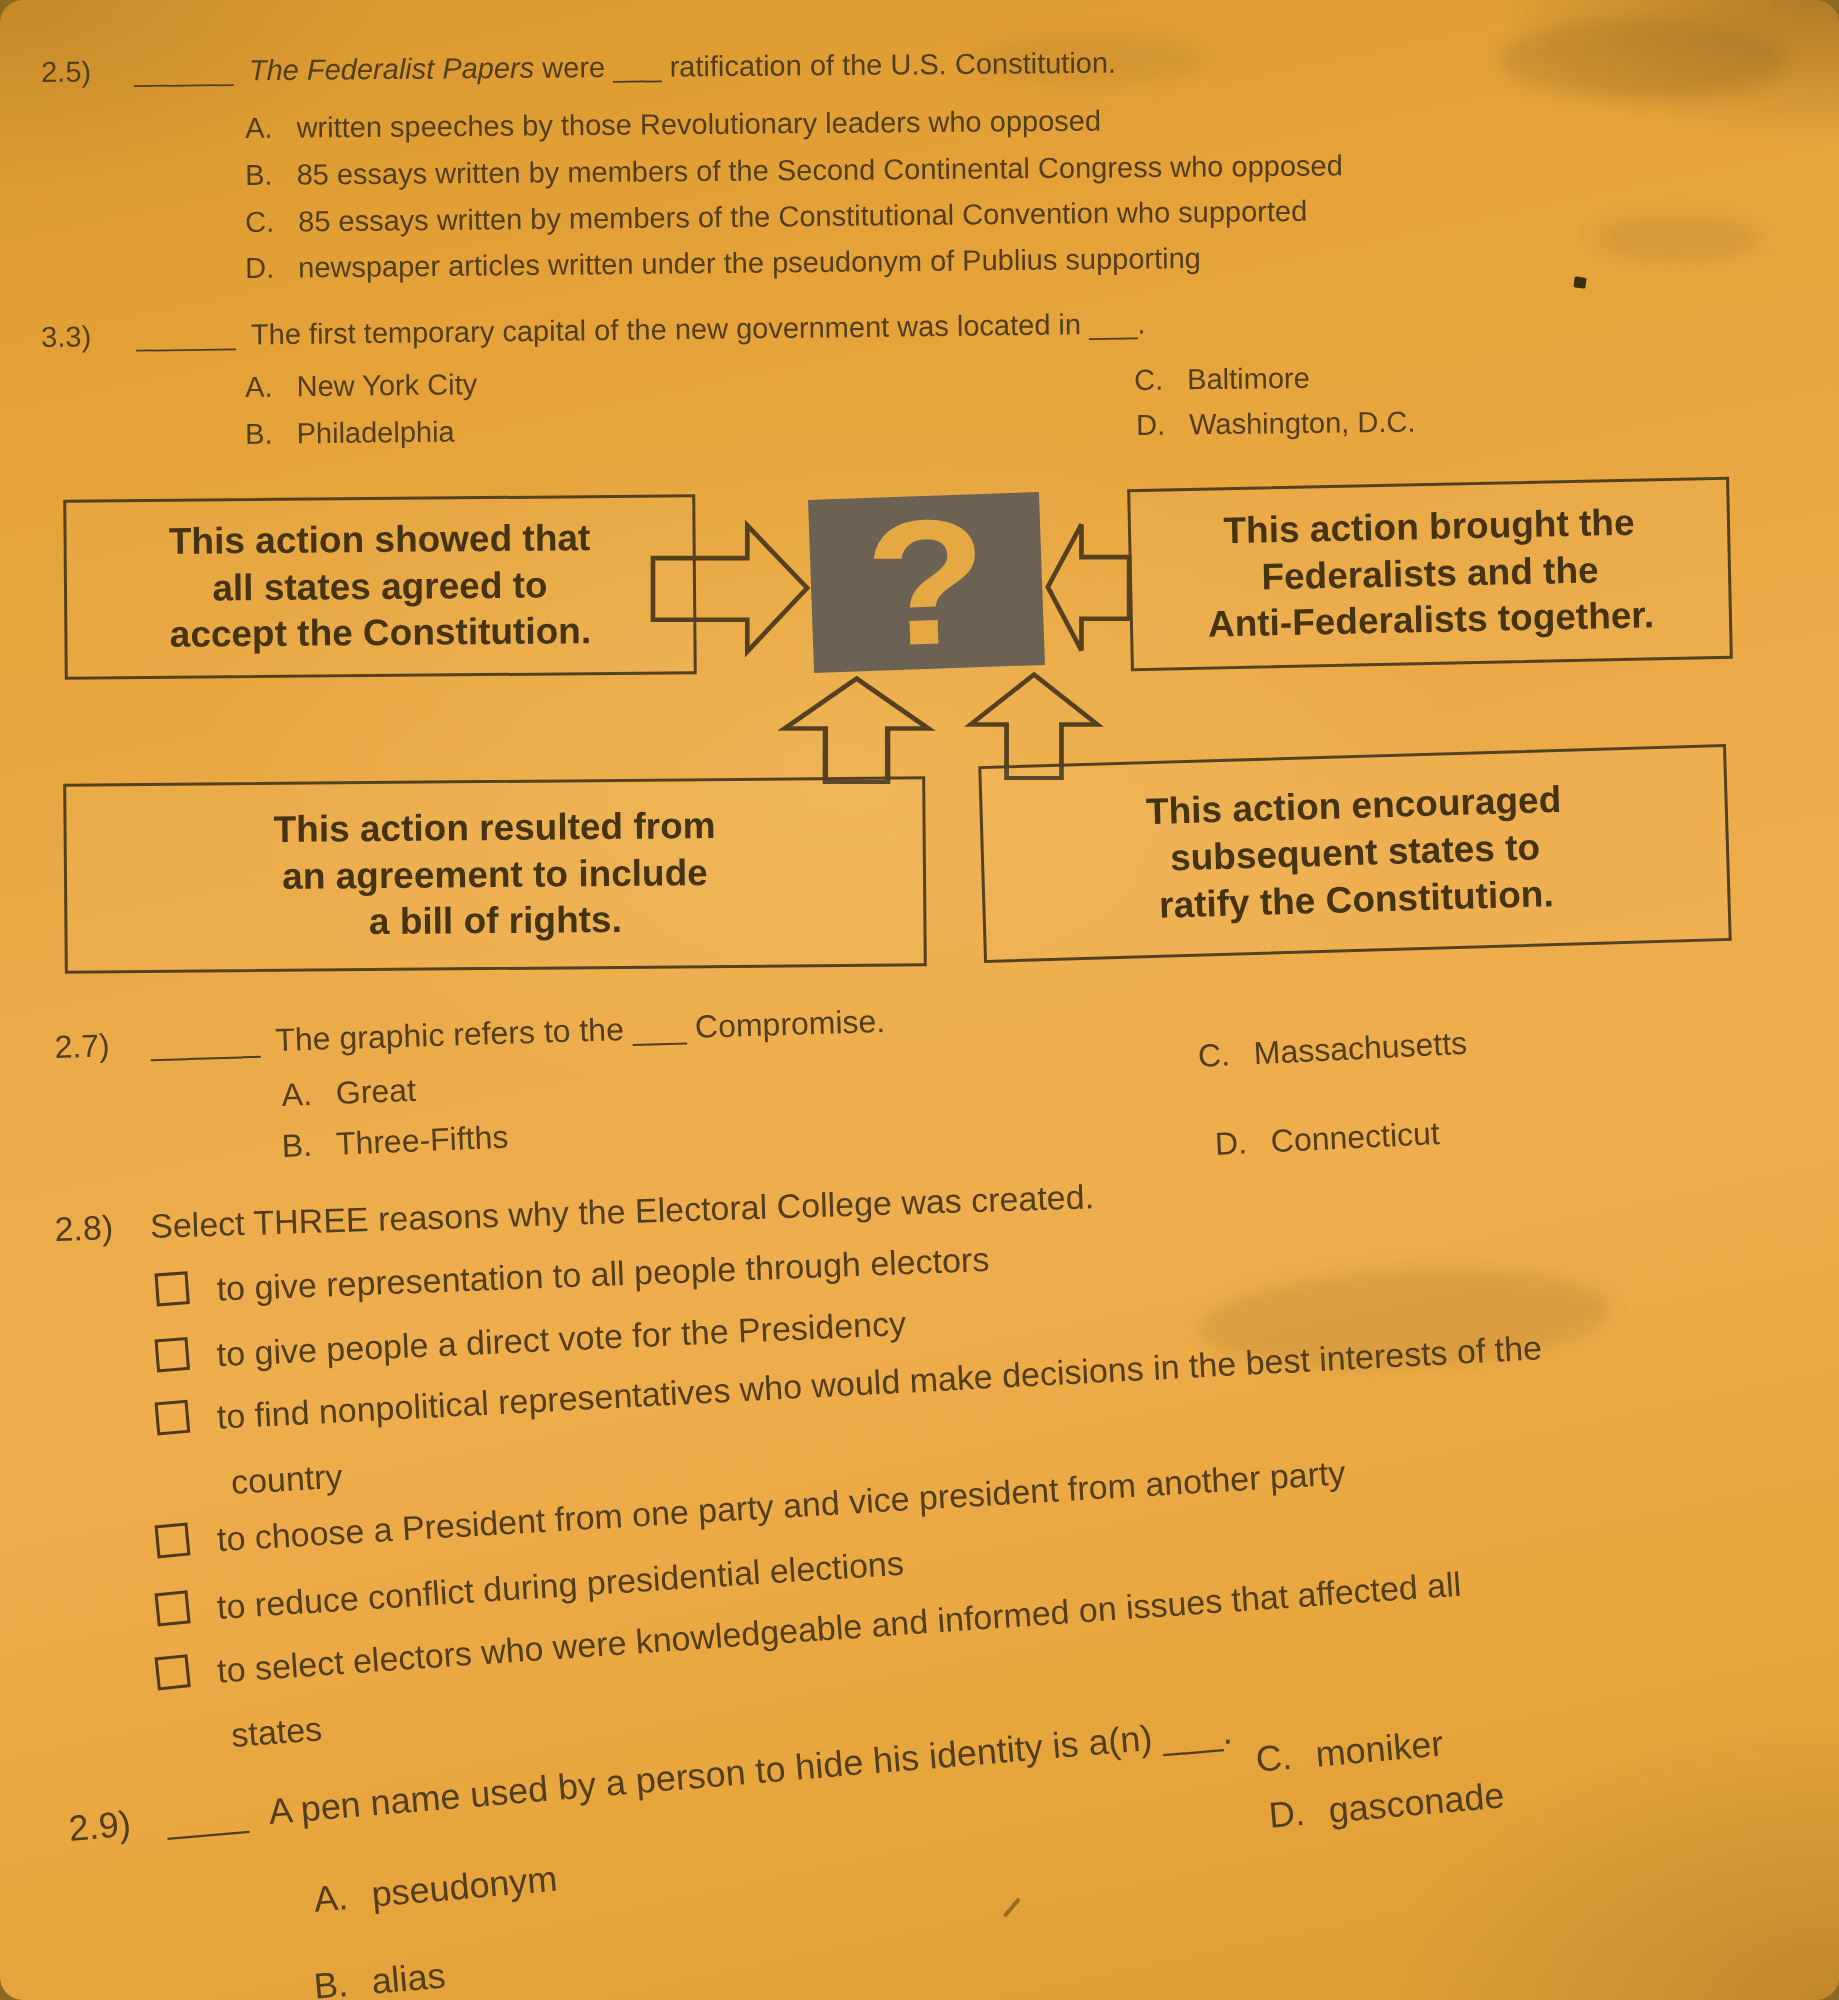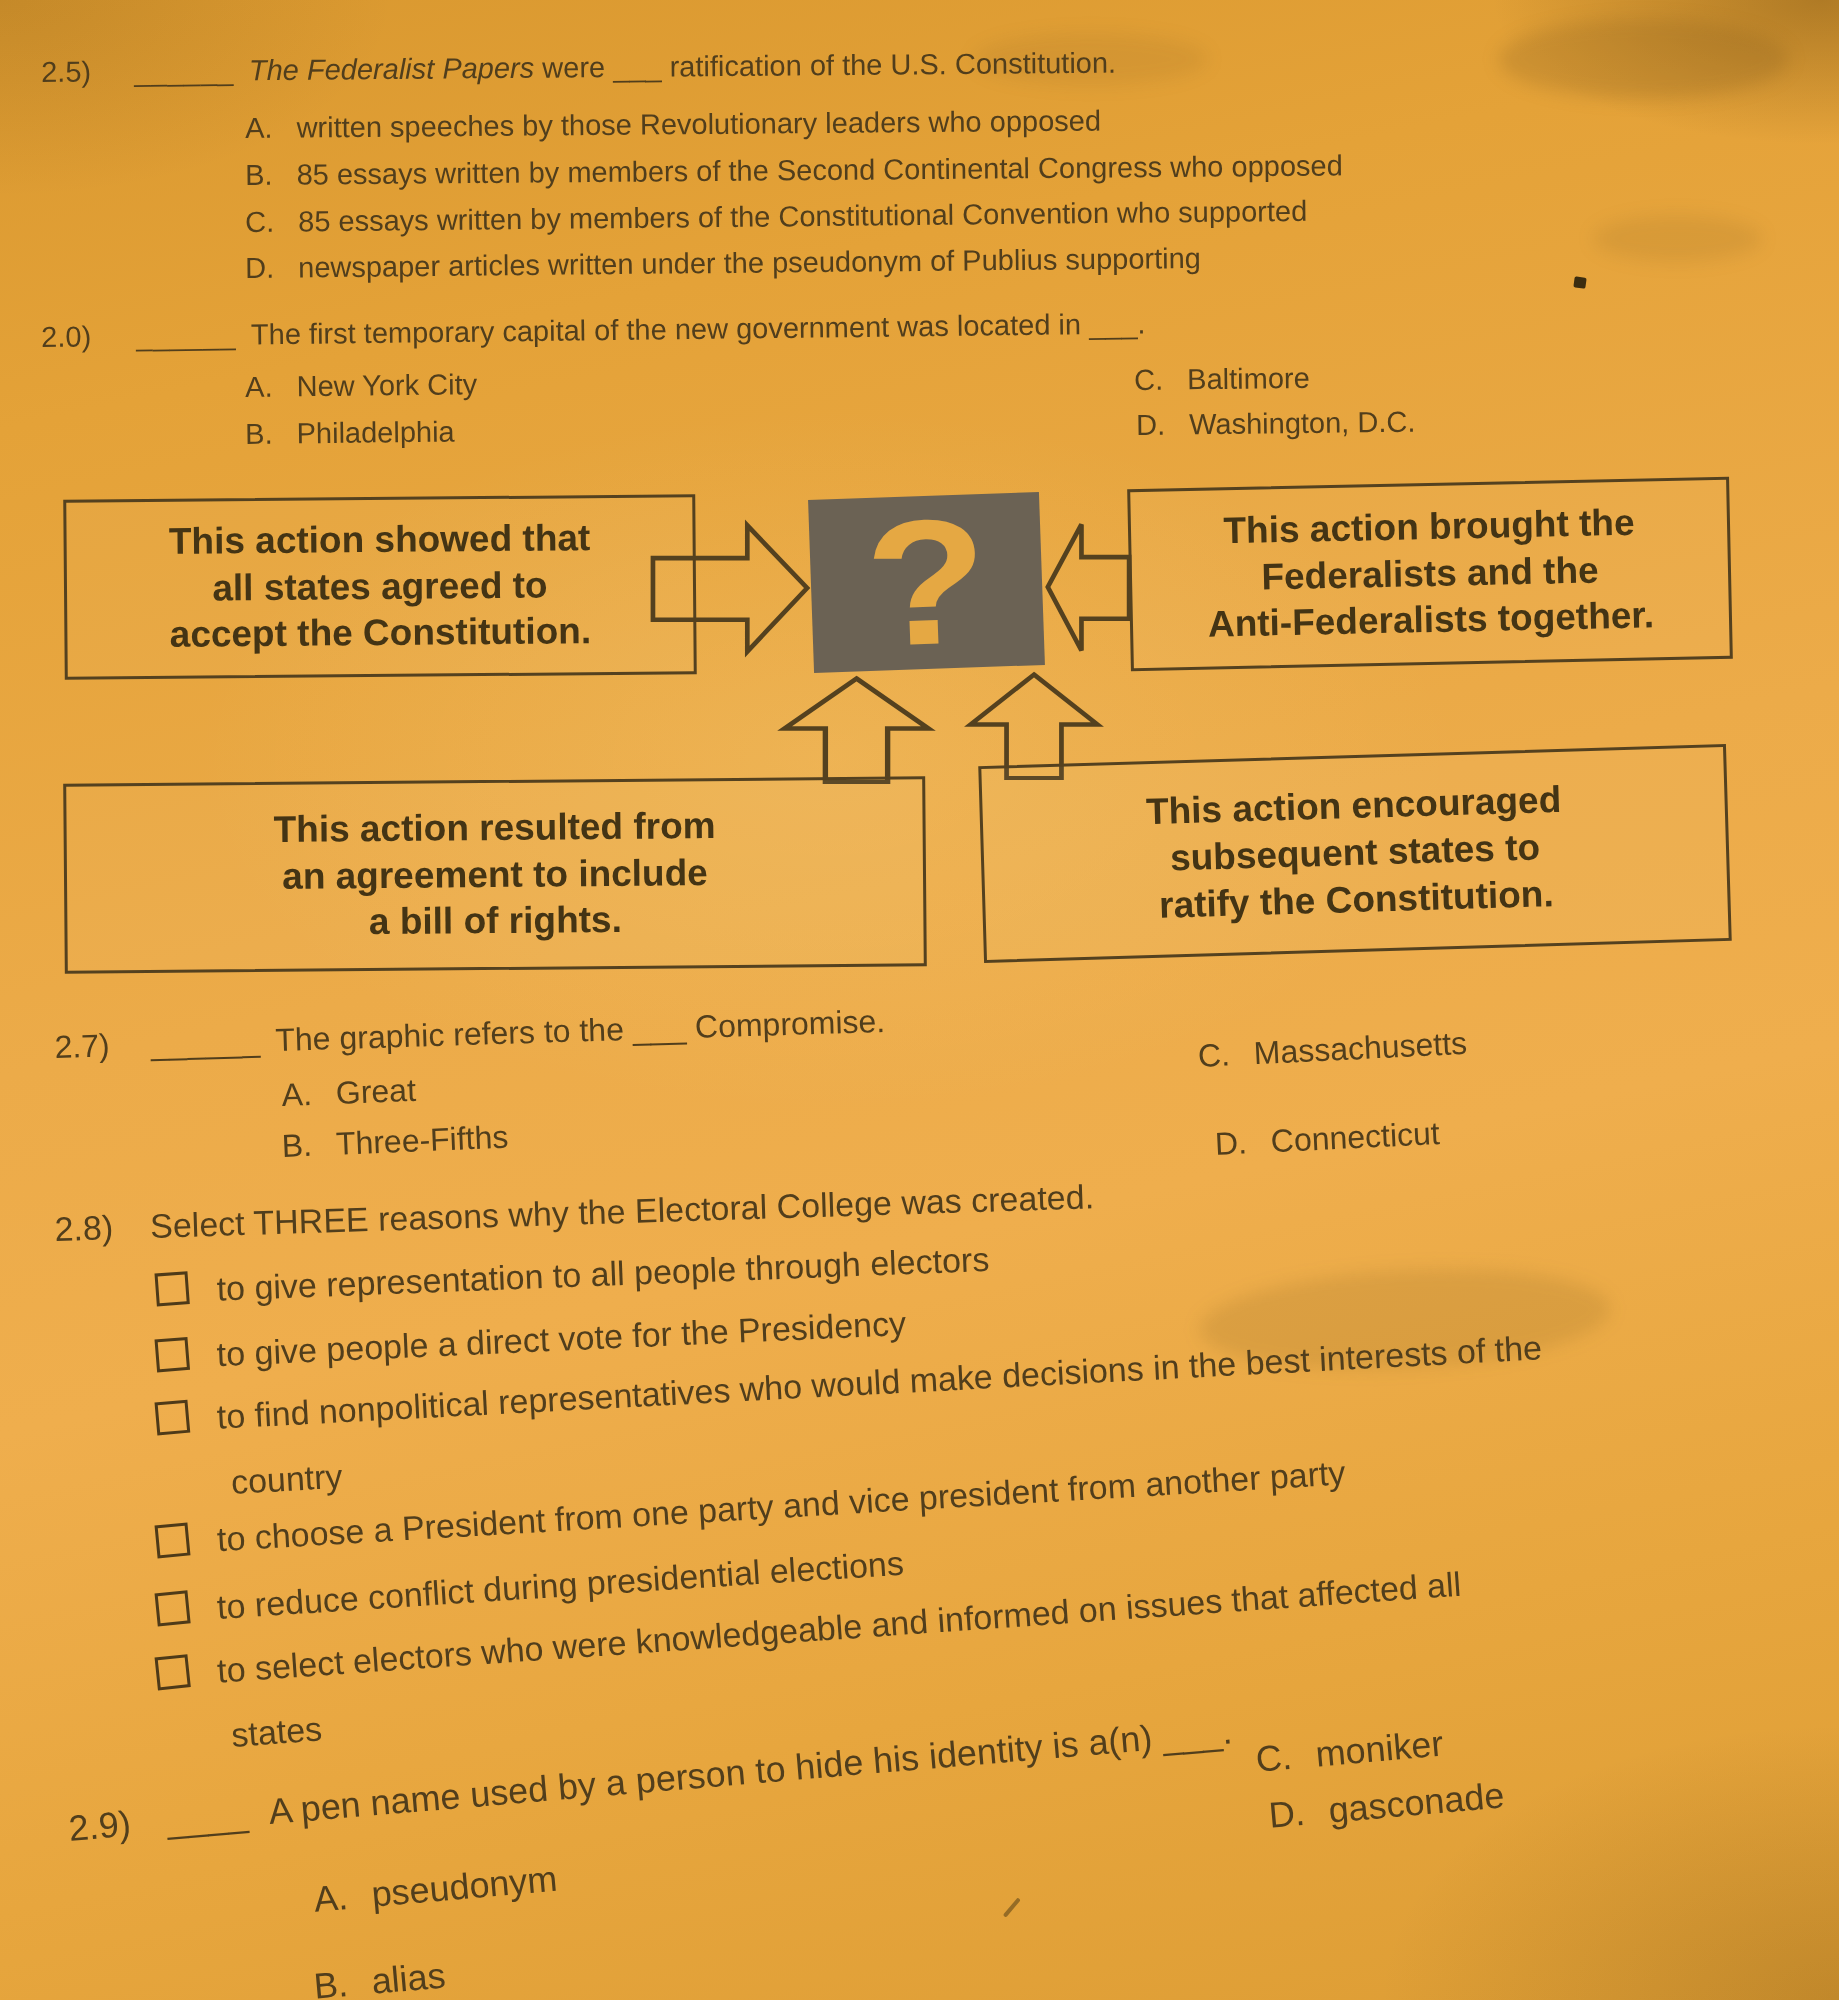--- a/index.html
+++ b/index.html
@@ -8,20 +8,21 @@
     width:1839px;height:2000px;
     overflow:hidden;
     font-family:"Liberation Sans","DejaVu Sans",sans-serif;
     color:#513e1c;
     background:
       radial-gradient(ellipse 468px 206px at 99% 0%, rgba(92,60,8,.38), rgba(92,60,8,0) 70%),
       radial-gradient(ellipse 656px 394px at 100% 100%, rgba(92,60,8,.22), rgba(92,60,8,0) 70%),
       radial-gradient(ellipse 562px 281px at 0% 0%, rgba(92,60,8,.16), rgba(92,60,8,0) 70%),
       radial-gradient(ellipse 843px 468px at 45% 38%, rgba(255,225,150,.18), rgba(255,225,150,0) 75%),
       linear-gradient(168deg,#d9982f 0%,#e4a238 18%,#ecab49 45%,#efae4d 60%,#e7a63e 80%,#dd9d34 100%);
+    border-radius: 23px;
   }
   .line{position:absolute;white-space:nowrap;transform-origin:left top;}
   .fs1{font-size:29px;}  
   .fs2{font-size:32px;}  
   .fs3{font-size:34px;}  
   .fs4{font-size:36px;}  
   .num{display:inline-block;}
   .blank{display:inline-block;letter-spacing:0.5px;}
   .lbl{display:inline-block;margin-right:24px;}
   .it{font-style:italic;}
@@ -76,21 +77,21 @@
     <span class="lbl">B.</span><span>85 essays written by members of the Second Continental Congress who opposed</span>
   </div>
   <div class="line fs1" style="left:245px;top:206px;transform:rotate(-0.6deg);">
     <span class="lbl">C.</span><span>85 essays written by members of the Constitutional Convention who supported</span>
   </div>
   <div class="line fs1" style="left:245px;top:252px;transform:rotate(-0.6deg);">
     <span class="lbl">D.</span><span>newspaper articles written under the pseudonym of Publius supporting</span>
   </div>
 
   <div class="line fs1" style="left:41px;top:321px;transform:rotate(-0.7deg);">
-    <span class="num" style="margin-right:45px;">2.0)</span><span class="blank" style="margin-right:15px;">______</span><span>The first temporary capital of the new government was located in ___.</span>
+    <span class="num" style="margin-right:45px;">3.3)</span><span class="blank" style="margin-right:15px;">______</span><span>The first temporary capital of the new government was located in ___.</span>
   </div>
   <div class="line fs1" style="left:245px;top:371px;transform:rotate(-0.7deg);">
     <span class="lbl">A.</span><span>New York City</span>
   </div>
   <div class="line fs1" style="left:1134px;top:364px;transform:rotate(-0.7deg);">
     <span class="lbl">C.</span><span>Baltimore</span>
   </div>
   <div class="line fs1" style="left:245px;top:418px;transform:rotate(-0.7deg);">
     <span class="lbl">B.</span><span>Philadelphia</span>
   </div>

